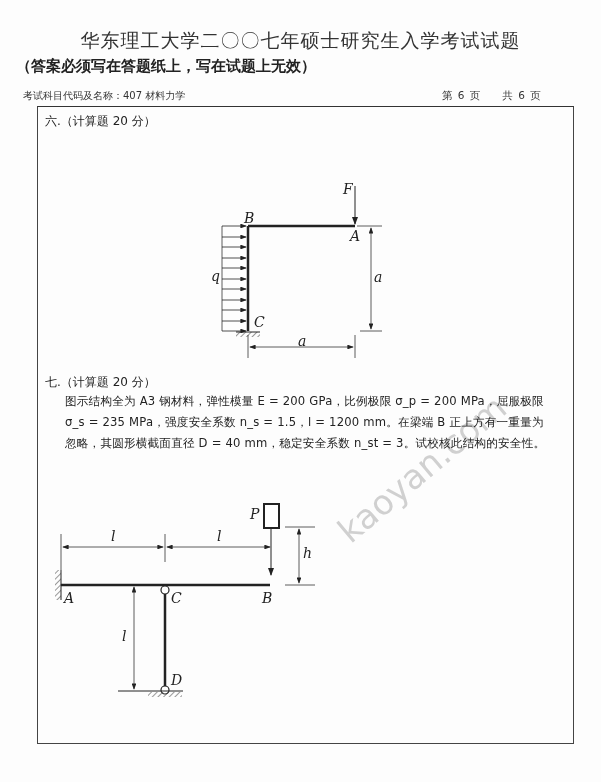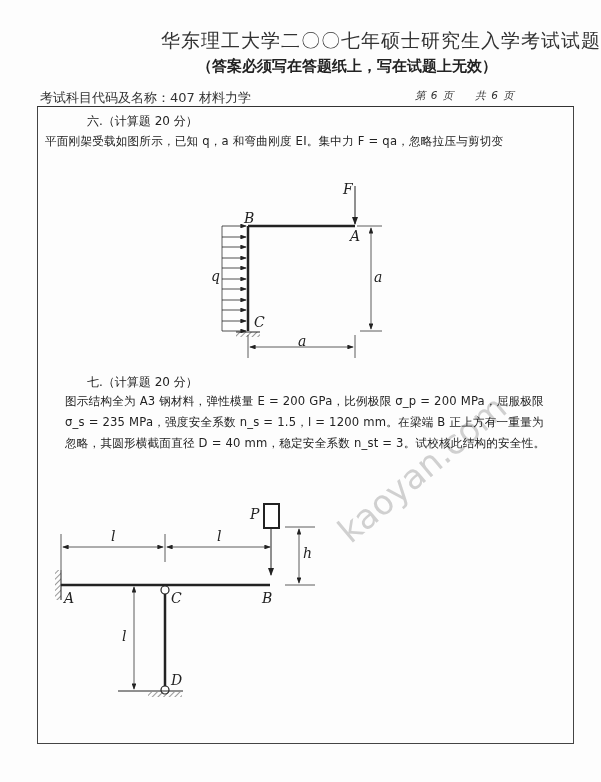--- a/index.html
+++ b/index.html
@@ -1,43 +1,43 @@
 <!DOCTYPE html>
 <html><head>
 <meta charset="utf-8">
 <style>
   html, body { margin:0; padding:0; }
   body {
     width:601px; height:782px; background:#fdfdfd; position:relative; overflow:hidden;
     font-family:"DejaVu Serif", serif; color:#1a1a1a;
   }
   .title {
-    position:absolute; left:0; width:601px; top:28px; text-align:right;
+    position:absolute; left:0; width:601px; top:28px; text-align:center;
     font-family:"DejaVu Sans", sans-serif; font-size:19px; letter-spacing:1px; color:#333;
     font-weight:300;
   }
   .subtitle {
-    position:absolute; left:0; width:497px; top:57px; text-align:right;
+    position:absolute; left:16px; width:497px; top:57px; text-align:left;
     font-family:"DejaVu Sans", sans-serif; font-size:15px; color:#222; font-weight:bold;
   }
   .meta-left {
-    position:absolute; left:40px; top:89px; font-size:13px; color:#333;
+    position:absolute; left:23px; top:89px; font-size:10px; color:#333;
     font-family:"DejaVu Sans", sans-serif;
   }
   .meta-right {
-    position:absolute; left:415px; top:89px; font-size:10.5px; color:#333;
-    font-family:"DejaVu Sans", sans-serif; word-spacing:2px;font-style:italic;
+    position:absolute; left:442px; top:89px; font-size:10.5px; color:#333;
+    font-family:"DejaVu Sans", sans-serif; word-spacing:2px;
   }
   .meta-right span { margin-left:22px; }
   .frame {
     position:absolute; left:37px; top:106px; width:535px; height:636px;
     border:1.2px solid #444; border-top:1.5px solid #333;
   }
   .q-head {
-    position:absolute; font-family:"DejaVu Sans", sans-serif; font-size:12px; color:#222;margin-left:42px;
+    position:absolute; font-family:"DejaVu Sans", sans-serif; font-size:12px; color:#222;
   }
   .para {
     position:absolute; left:45px; width:525px; font-family:"DejaVu Sans", sans-serif;
     font-size:11.6px; line-height:21px; color:#222; letter-spacing:0.2px;
   }
   .lbl { position:absolute; font-family:"DejaVu Serif", serif; font-style:italic; font-size:14px; color:#222; }
   .watermark {
     position:absolute; font-family:"DejaVu Sans", sans-serif; color:#cfcfcf; pointer-events:none;
   }
   svg { position:absolute; overflow:visible; }
@@ -49,21 +49,20 @@
 <div class="subtitle">（答案必须写在答题纸上，写在试题上无效）</div>
 <div class="meta-left">考试科目代码及名称：407 材料力学</div>
 <div class="meta-right"><span style="margin-left:0">第 6 页</span><span>共 6 页</span></div>
 
 <div class="frame"></div>
 
 <div class="watermark" style="left:330px; top:520px; font-size:34px; transform:rotate(-40deg); transform-origin:left top; color:#d0d0d0;">kaoyan.com</div>
 
 <div class="q-head" style="left:45px; top:113px;">六.（计算题 20 分）</div>
 <div class="para" style="top:131px;">
-  <div>平面刚架受载如图所示，已知 q，a 和弯曲刚度 EI。集中力 F = qa，忽略拉压与剪切变</div>
 </div>
 
 <div>
   <svg width="601" height="782" style="left:0;top:0">
     <defs>
       <marker id="ar" markerWidth="8" markerHeight="6" refX="7" refY="3" orient="auto">
         <path d="M0,0 L8,3 L0,6 z" fill="#222"></path>
       </marker>
       <marker id="arS" markerWidth="8" markerHeight="6" refX="1" refY="3" orient="auto">
         <path d="M8,0 L0,3 L8,6 z" fill="#222"></path>

